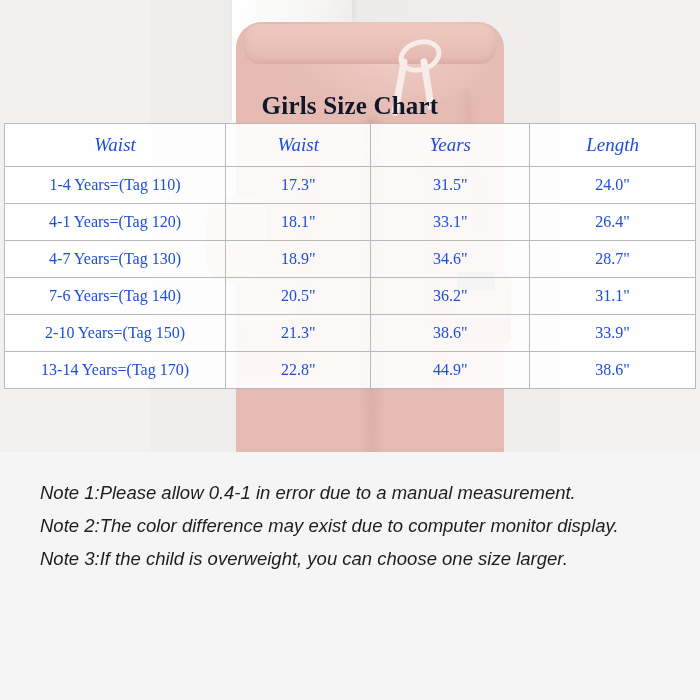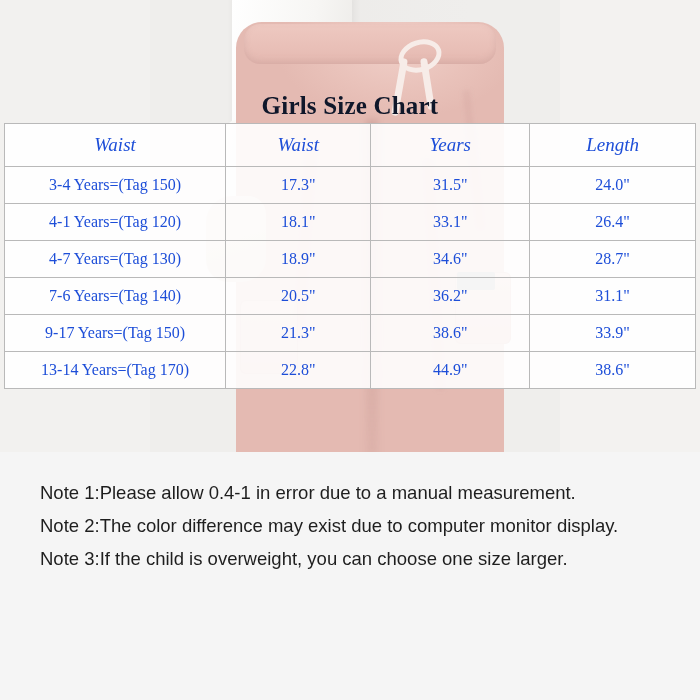--- a/index.html
+++ b/index.html
@@ -216,20 +216,21 @@
     background: #f5f5f5;
     box-sizing: border-box;
     padding: 26px 38px 0 40px;
   }
   .notes p {
     margin: 0 0 3px 0;
     font-family: "Liberation Sans", sans-serif;
     font-size: 18.5px;
     line-height: 30px;
     color: #1e1e1e;
+    font-style: italic;
   }
 </style>
 </head>
 <body>
 
 <div class="page">
 
   <div class="photo">
     <div class="backdrop"></div>
     <div class="shirt"></div>
@@ -255,21 +256,21 @@
     <thead>
       <tr>
         <th>Waist</th>
         <th>Waist</th>
         <th>Years</th>
         <th>Length</th>
       </tr>
     </thead>
     <tbody>
       <tr>
-        <td>3-4 Years=(Tag 150)</td>
+        <td>1-4 Years=(Tag 110)</td>
         <td>17.3"</td>
         <td>31.5"</td>
         <td>24.0"</td>
       </tr>
       <tr>
         <td>4-1 Years=(Tag 120)</td>
         <td>18.1"</td>
         <td>33.1"</td>
         <td>26.4"</td>
       </tr>
@@ -279,21 +280,21 @@
         <td>34.6"</td>
         <td>28.7"</td>
       </tr>
       <tr>
         <td>7-6 Years=(Tag 140)</td>
         <td>20.5"</td>
         <td>36.2"</td>
         <td>31.1"</td>
       </tr>
       <tr>
-        <td>9-17 Years=(Tag 150)</td>
+        <td>2-10 Years=(Tag 150)</td>
         <td>21.3"</td>
         <td>38.6"</td>
         <td>33.9"</td>
       </tr>
       <tr>
         <td>13-14 Years=(Tag 170)</td>
         <td>22.8"</td>
         <td>44.9"</td>
         <td>38.6"</td>
       </tr>

